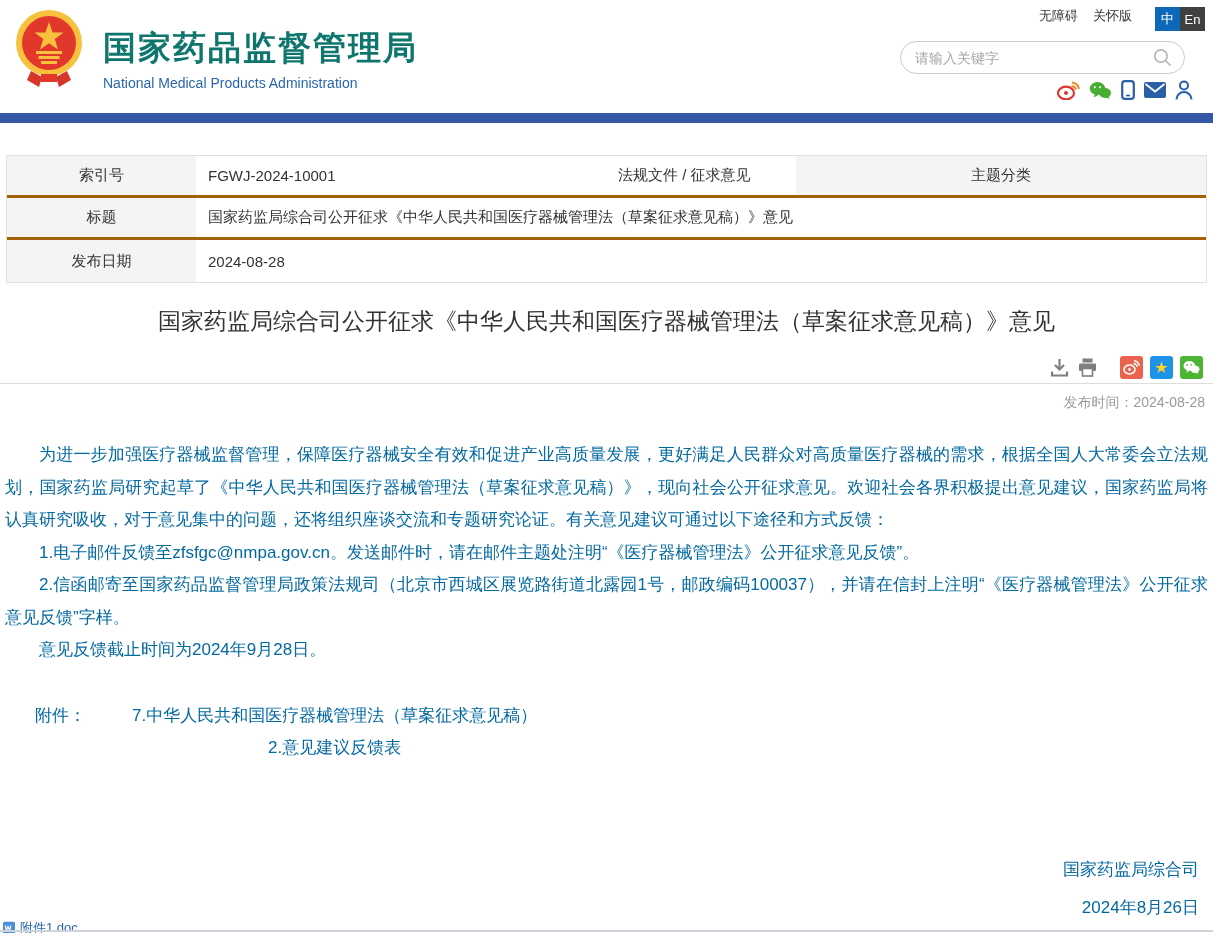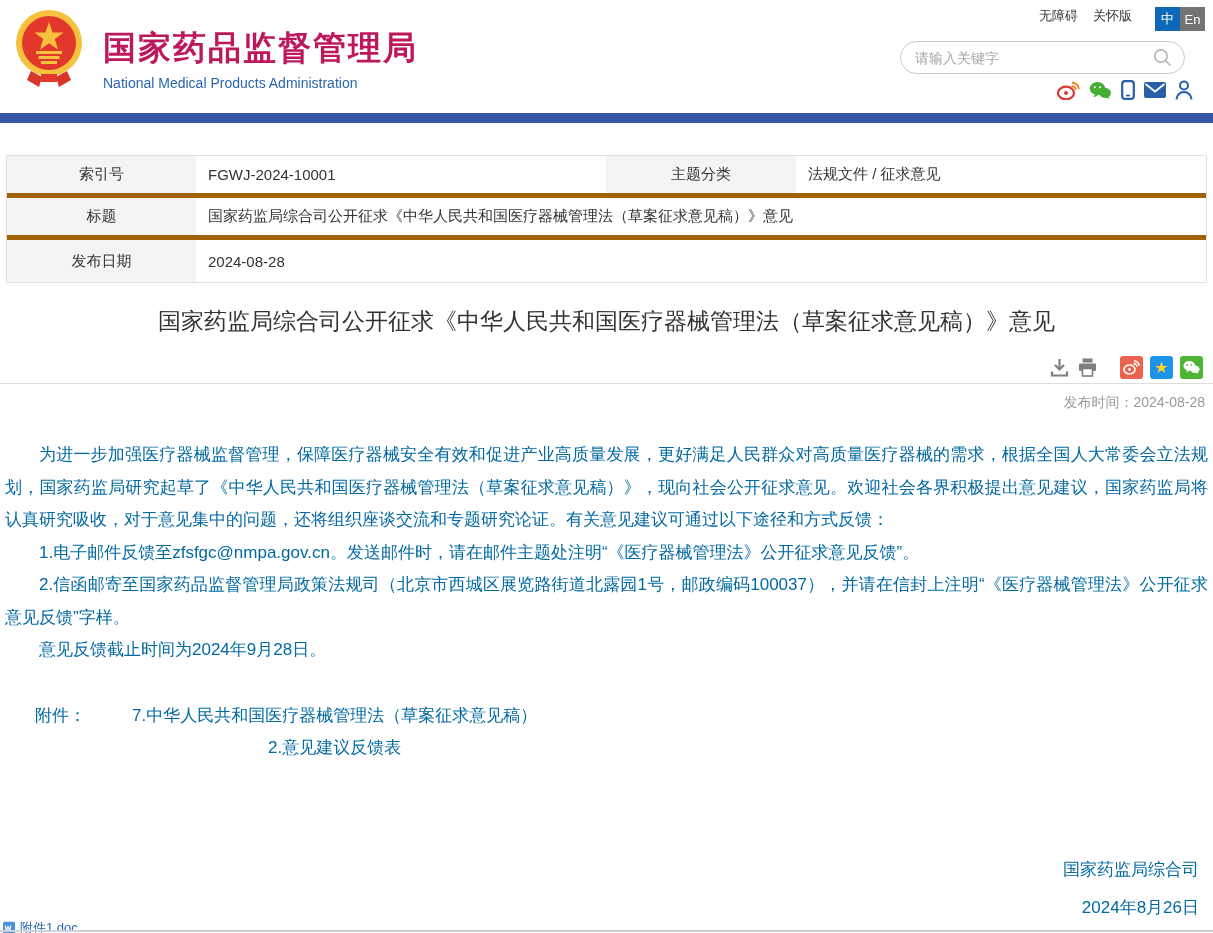--- a/index.html
+++ b/index.html
@@ -5,43 +5,43 @@
   * { box-sizing: border-box; }
   html,body { margin:0; padding:0; }
   body { font-family:"Liberation Sans","DejaVu Sans",sans-serif; background:#fff; }
   .page { position:relative; width:1213px; height:933px; background:#fff; overflow:hidden; color:#333; }
 
   
   .site-header { position:relative; height:113px; background:#fff; }
   .logo-area { position:absolute; left:14px; top:9px; display:flex; align-items:flex-start; }
   .emblem { width:70px; height:78px; }
   .title-block { margin-left:19px; padding-top:17px; }
-  .site-title-cn { font-size:33px; font-weight:bold; color:#be185d; letter-spacing:2px; }
+  .site-title-cn { font-size:33px; font-weight:bold; color:#0f766e; letter-spacing:2px; }
   .site-title-en { font-size:14px; color:#2a66ae; margin-top:4px; }
 
   .top-utility { position:absolute; top:7px; right:8px; display:flex; align-items:flex-start; font-size:13px; color:#333; }
   .util-link { margin-right:15px; cursor:pointer; }
   .lang-group { display:flex; margin-left:8px; }
   .lang-btn { width:25px; height:24px; display:flex; align-items:center; justify-content:center; font-size:13px; color:#fff; cursor:pointer; }
   .lang-cn { background:#0d68b8; }
-  .lang-en { background:#737373; }
+  .lang-en { background:#404040; }
 
   .search-box { position:absolute; top:41px; right:28px; width:285px; height:33px; border:1px solid #c9c9c9; border-radius:17px; display:flex; align-items:center; padding:4px 12px; background:#fff; }
   .search-input { border:none; outline:none; flex:1; font-size:14px; color:#333; background:transparent; font-family:inherit; }
   .search-input::placeholder { color:#a6a6a6; }
   .search-btn { display:flex; align-items:center; cursor:pointer; }
 
   .social-row { position:absolute; top:80px; right:20px; display:flex; align-items:center; gap:9px; }
   .social-row > span { display:flex; align-items:center; cursor:pointer; }
 
   .blue-bar { height:10px; background:#3558a6; }
 
   
   .meta-table { margin:32px 6px 0; border:1px solid #e0e0e0; display:grid; grid-template-columns:189px 410px 190px 1fr; font-size:15px; }
-  .mt-cell { height:42px; display:flex; align-items:center; border-bottom:5px solid #a16207; }
+  .mt-cell { height:42px; display:flex; align-items:center; border-bottom:3px solid #a16207; }
   .mt-label { background:#f4f4f4; justify-content:center; color:#333; }
   .mt-value { padding:0 12px; background:#fff; }
   .span3 { grid-column:span 3; }
   .no-b { border-bottom:none; }
 
   
   .article-title { margin:21px 30px 0; text-align:center; font-size:23px; font-weight:400; color:#333; line-height:34px; }
   .share-row { display:flex; justify-content:flex-end; align-items:center; gap:7px; margin:18px 10px 0; height:23px; }
   .share-row > span { display:flex; align-items:center; cursor:pointer; }
   .print-gap { margin-right:15px; }
@@ -146,22 +146,22 @@
         </svg>
       </span>
     </div>
   </header>
 
   <div class="blue-bar"></div>
 
   <div class="meta-table">
     <div class="mt-cell mt-label">索引号</div>
     <div class="mt-cell mt-value">FGWJ-2024-10001</div>
+    <div class="mt-cell mt-value">法规文件 / 征求意见</div>
     <div class="mt-cell mt-label">主题分类</div>
-    <div class="mt-cell mt-value">法规文件 / 征求意见</div>
 
     <div class="mt-cell mt-label">标题</div>
     <div class="mt-cell mt-value span3">国家药监局综合司公开征求《中华人民共和国医疗器械管理法（草案征求意见稿）》意见</div>
 
     <div class="mt-cell mt-label no-b">发布日期</div>
     <div class="mt-cell mt-value span3 no-b">2024-08-28</div>
   </div>
 
   <h1 class="article-title">国家药监局综合司公开征求《中华人民共和国医疗器械管理法（草案征求意见稿）》意见</h1>
 

